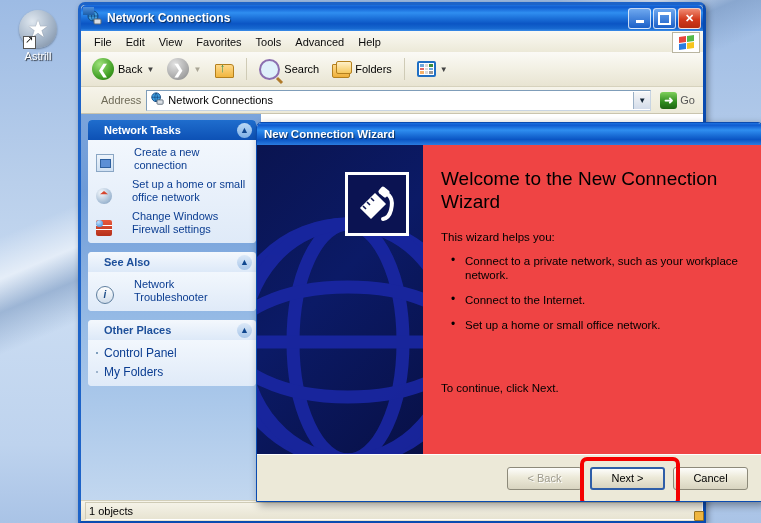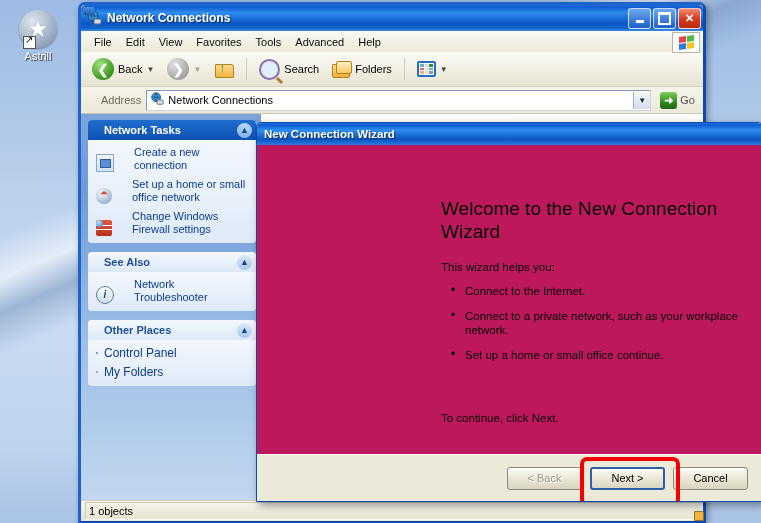--- a/index.html
+++ b/index.html
@@ -143,21 +143,21 @@
     border:1px solid;border-color:#cfcbb6 #fff #fff #cfcbb6;font-size:11px;color:#000;}
 
   
   #wizard{position:absolute;left:256px;top:122px;width:505px;height:378px;
     background:#ece9d8;border:1px solid #0a4bb0;border-radius:5px 5px 0 0;
     box-shadow:3px 3px 8px rgba(0,0,0,.4);display:flex;flex-direction:column;overflow:hidden;}
   .wz-title{height:22px;flex:0 0 22px;border-radius:4px 4px 0 0;
     background:linear-gradient(180deg,#1e72e0 0%,#0f5bd0 10%,#2f8ef0 32%,#1b6fd8 55%,#0b55c4 75%,#2a7ce0 100%);
     display:flex;align-items:center;padding-left:7px;}
   .wz-title span{color:#fff;font-weight:bold;font-size:11.5px;text-shadow:1px 1px 1px rgba(0,0,0,.55);}
-  .wz-main{flex:1;display:flex;background:#be185d;overflow:hidden;align-items:center;}
+  .wz-main{flex:1;display:flex;background:#ef4444;overflow:hidden;}
   .wz-banner{width:166px;flex:0 0 166px;position:relative;overflow:hidden;
     background:linear-gradient(135deg,#0a1450 0%,#0b1a66 45%,#081046 100%);}
   .wz-banner .globe{position:absolute;left:-34px;top:72px;width:250px;height:250px;opacity:.85;}
   .wz-plug{position:absolute;left:88px;top:27px;width:58px;height:58px;background:#0b1352;border:3px solid #fff;
     display:flex;align-items:center;justify-content:center;}
   .wz-right{flex:1;padding:22px 16px 0 18px;box-sizing:border-box;}
   .wz-h1{font-size:19px;color:#000;line-height:23px;margin-bottom:18px;font-weight:normal;}
   .wz-p{font-size:11.5px;color:#000;margin-bottom:11px;}
   .wz-ul{list-style:none;margin:0;padding:0 0 0 10px;}
   .wz-ul li{position:relative;padding-left:14px;margin-bottom:11px;font-size:11.5px;line-height:14px;color:#000;}
@@ -375,23 +375,23 @@
           <path d="M26 10 q14 2 10 18 q-2 8 -8 9" fill="none" stroke="#fff" stroke-width="4" stroke-linecap="round"></path>
           <rect x="24" y="6" width="10" height="8" rx="2" transform="rotate(40 29 10)" fill="#fff"></rect>
         </svg>
       </div>
     </div>
 
     <div class="wz-right">
       <div class="wz-h1">Welcome to the New Connection Wizard</div>
       <div class="wz-p">This wizard helps you:</div>
       <ul class="wz-ul">
+        <li>Connect to a private network, such as your workplace network.</li>
         <li>Connect to the Internet.</li>
-        <li>Connect to a private network, such as your workplace network.</li>
-        <li>Set up a home or small office continue.</li>
+        <li>Set up a home or small office network.</li>
       </ul>
       <div class="wz-cont">To continue, click Next.</div>
     </div>
   </div>
 
   <div class="wz-foot">
     <button class="wbtn disabled">&lt; Back</button>
     <button class="wbtn default">Next &gt;</button>
     <button class="wbtn">Cancel</button>
     <span class="redring" style="border-color: rgb(244, 0, 0);"></span>

